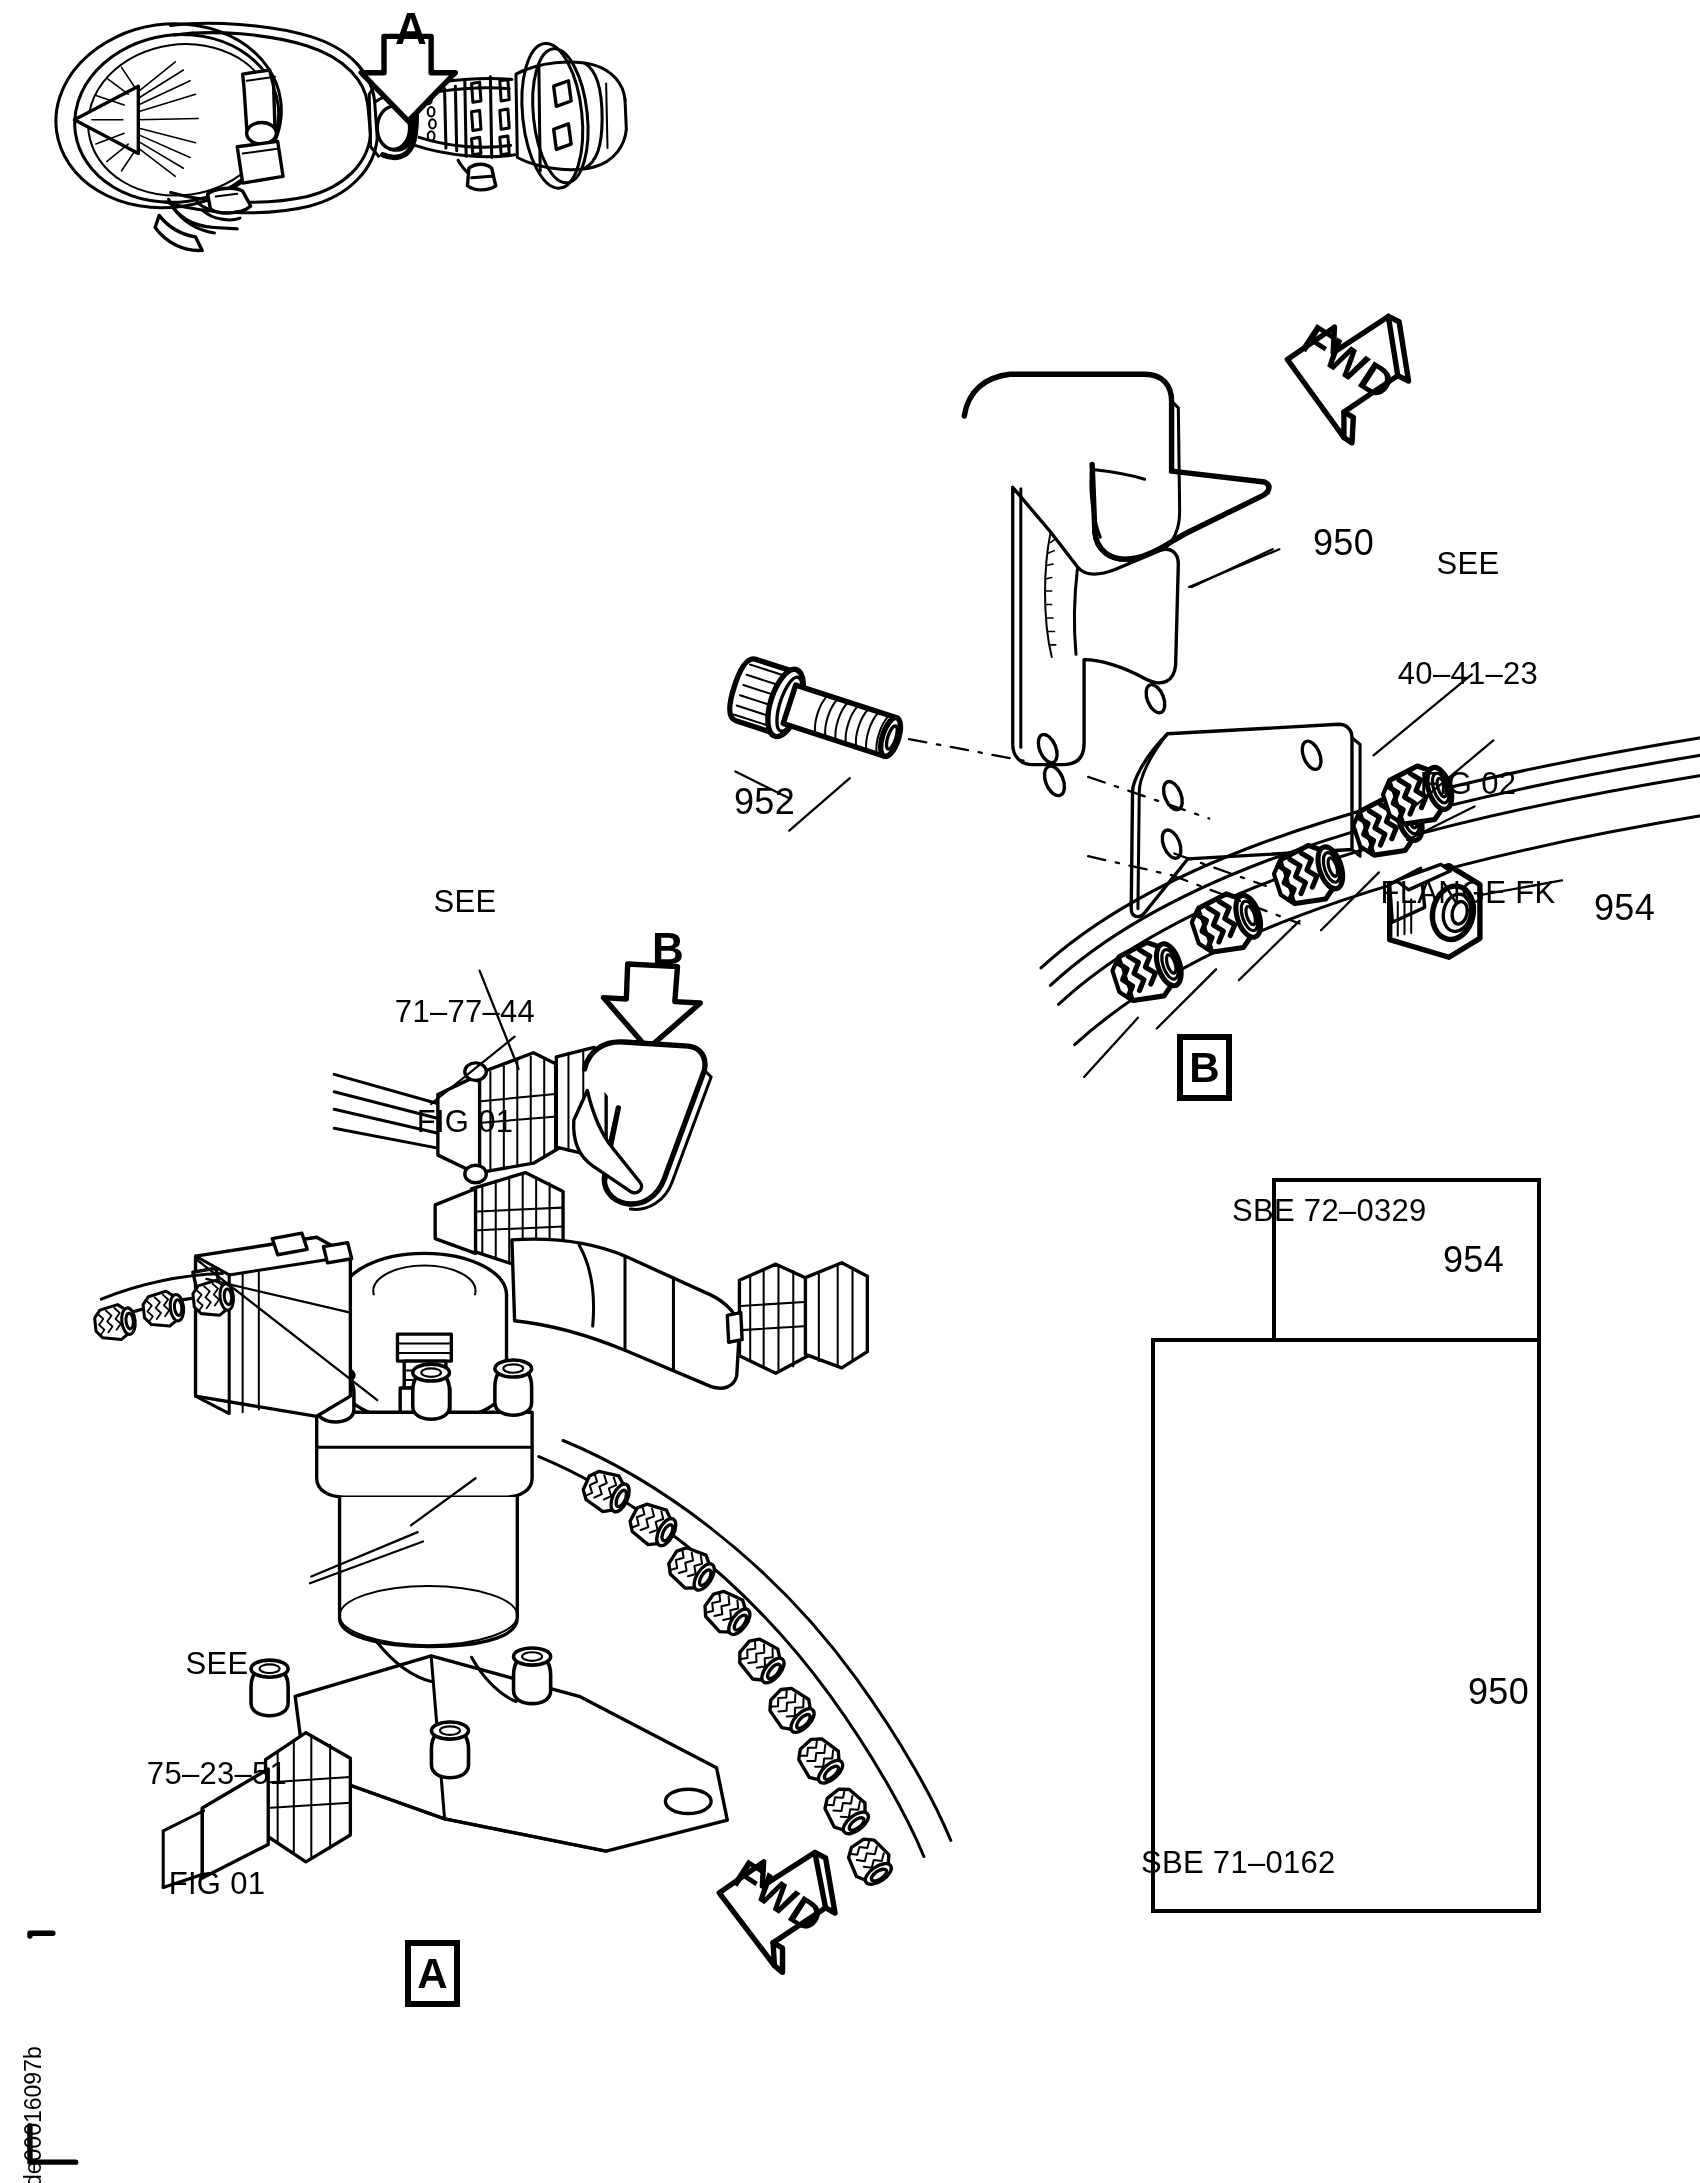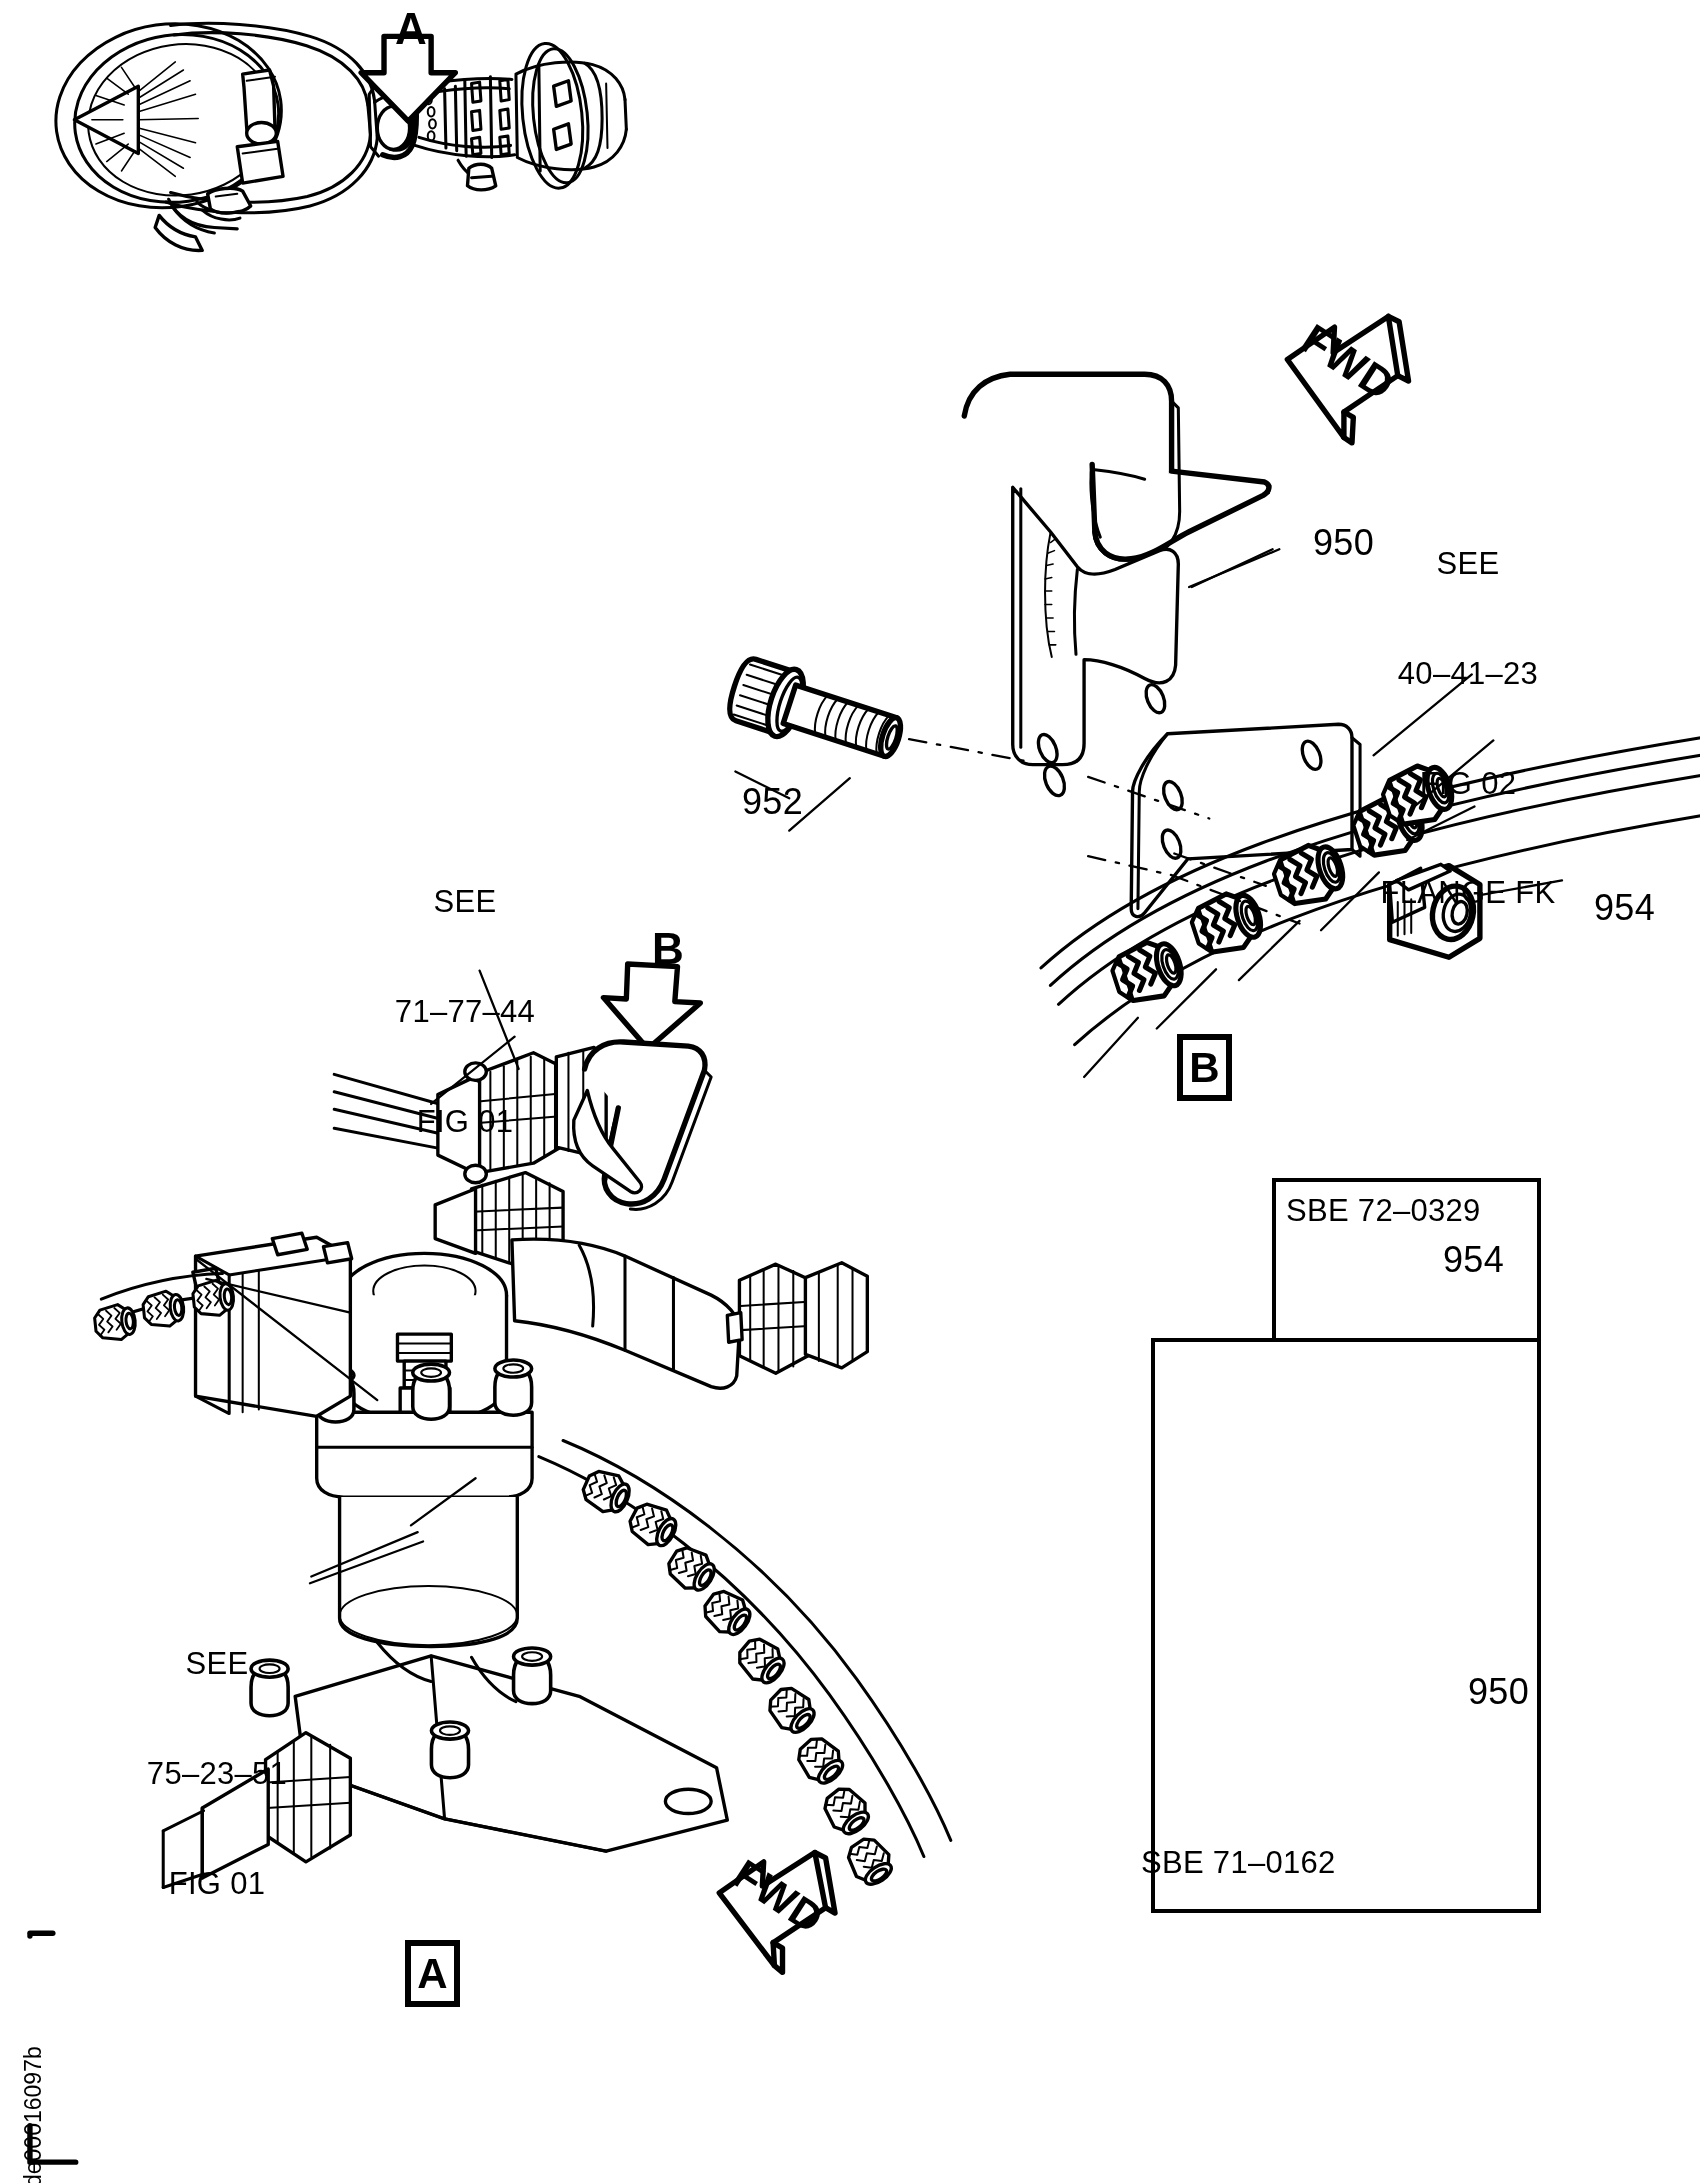--- a/index.html
+++ b/index.html
@@ -657,30 +657,30 @@
   </div>
 
   <div class="lbl ref" style="left:217px; top:1573px; transform:translateX(-50%); text-align:center;">
     <div>SEE</div>
     <div>75–23–51</div>
     <div>FIG 01</div>
   </div>
 
   <div class="lbl num" style="left:1313px; top:522px;">950</div>
 
-  <div class="lbl num" style="left:734px; top:781px;margin-left:8px;">952</div>
+  <div class="lbl num" style="left:734px; top:781px;">952</div>
 
   <div class="lbl num" style="left:1594px; top:887px;">954</div>
 
   <div class="boxmark" style="left:1177px; top:1034px; width:43px; height:55px;">B</div>
 
   <div class="boxmark" style="left:405px; top:1940px; width:43px; height:55px;">A</div>
 
   <div class="sbebox" style="left:1272px; top:1178px; width:269px; height:182px;"></div>
-  <div class="lbl sbe" style="left:1286px; top:1193px;">SBE 72–0329</div>
+  <div class="lbl sbe" style="left:1232px; top:1193px;">SBE 72–0329</div>
   <div class="lbl num" style="left:1443px; top:1239px;">954</div>
 
   <div class="sbebox" style="left:1151px; top:1338px; width:390px; height:575px;"></div>
   <div class="lbl sbe" style="left:1141px; top:1845px;">SBE 71–0162</div>
   <div class="lbl num" style="left:1468px; top:1671px;">950</div>
 
   <div class="docid" style="left:47px; top:2160px;">de00016097b</div>
 
 </div>
 

